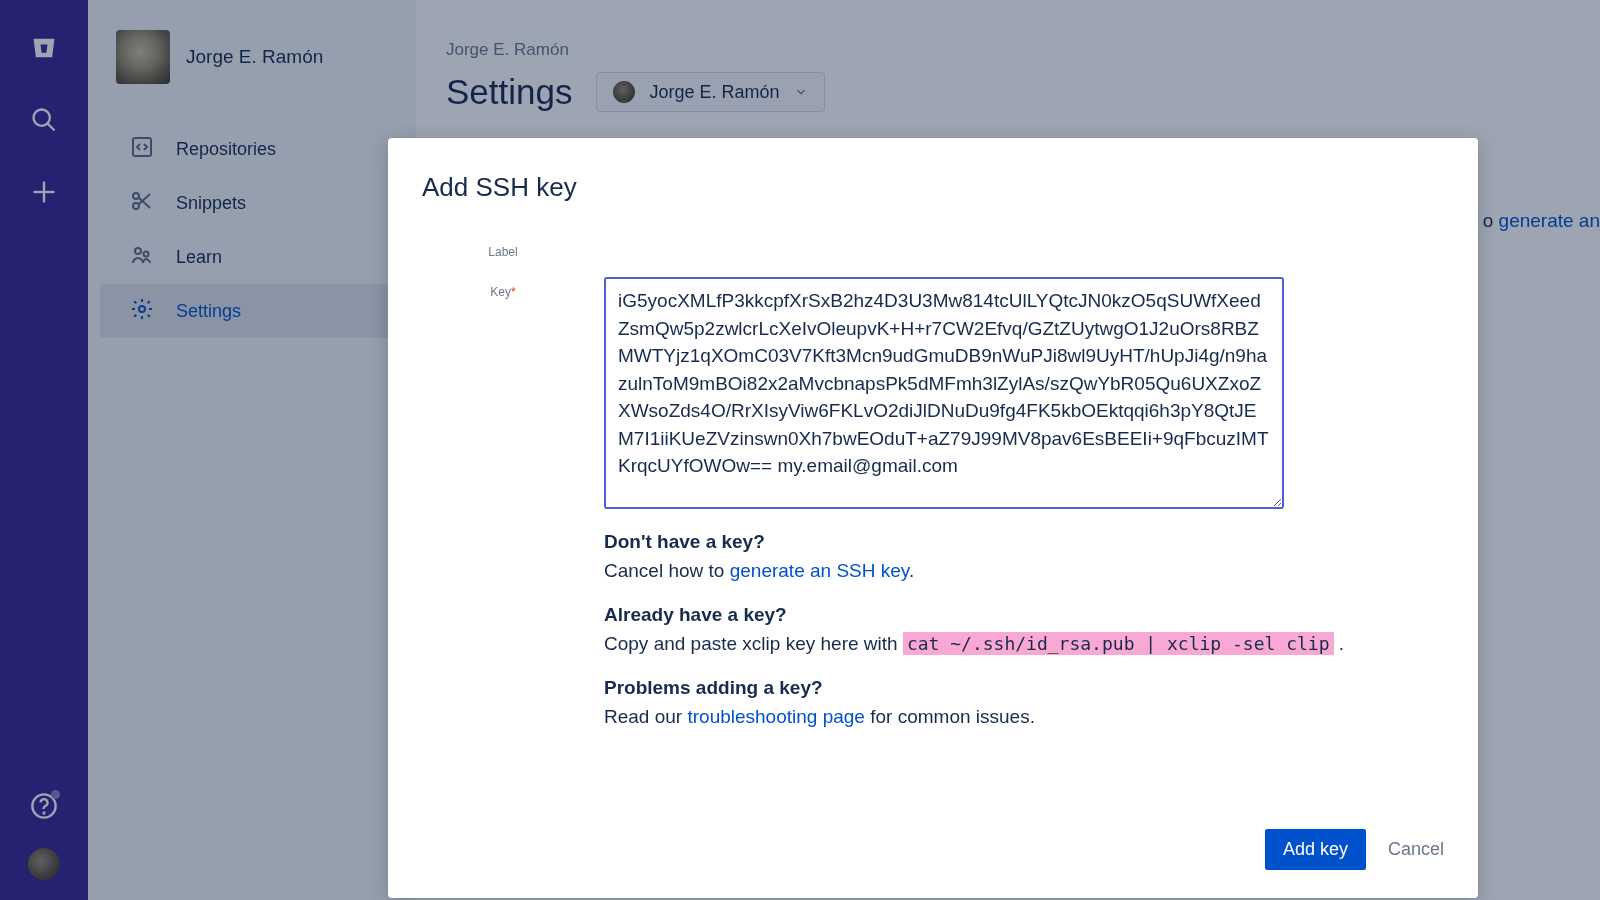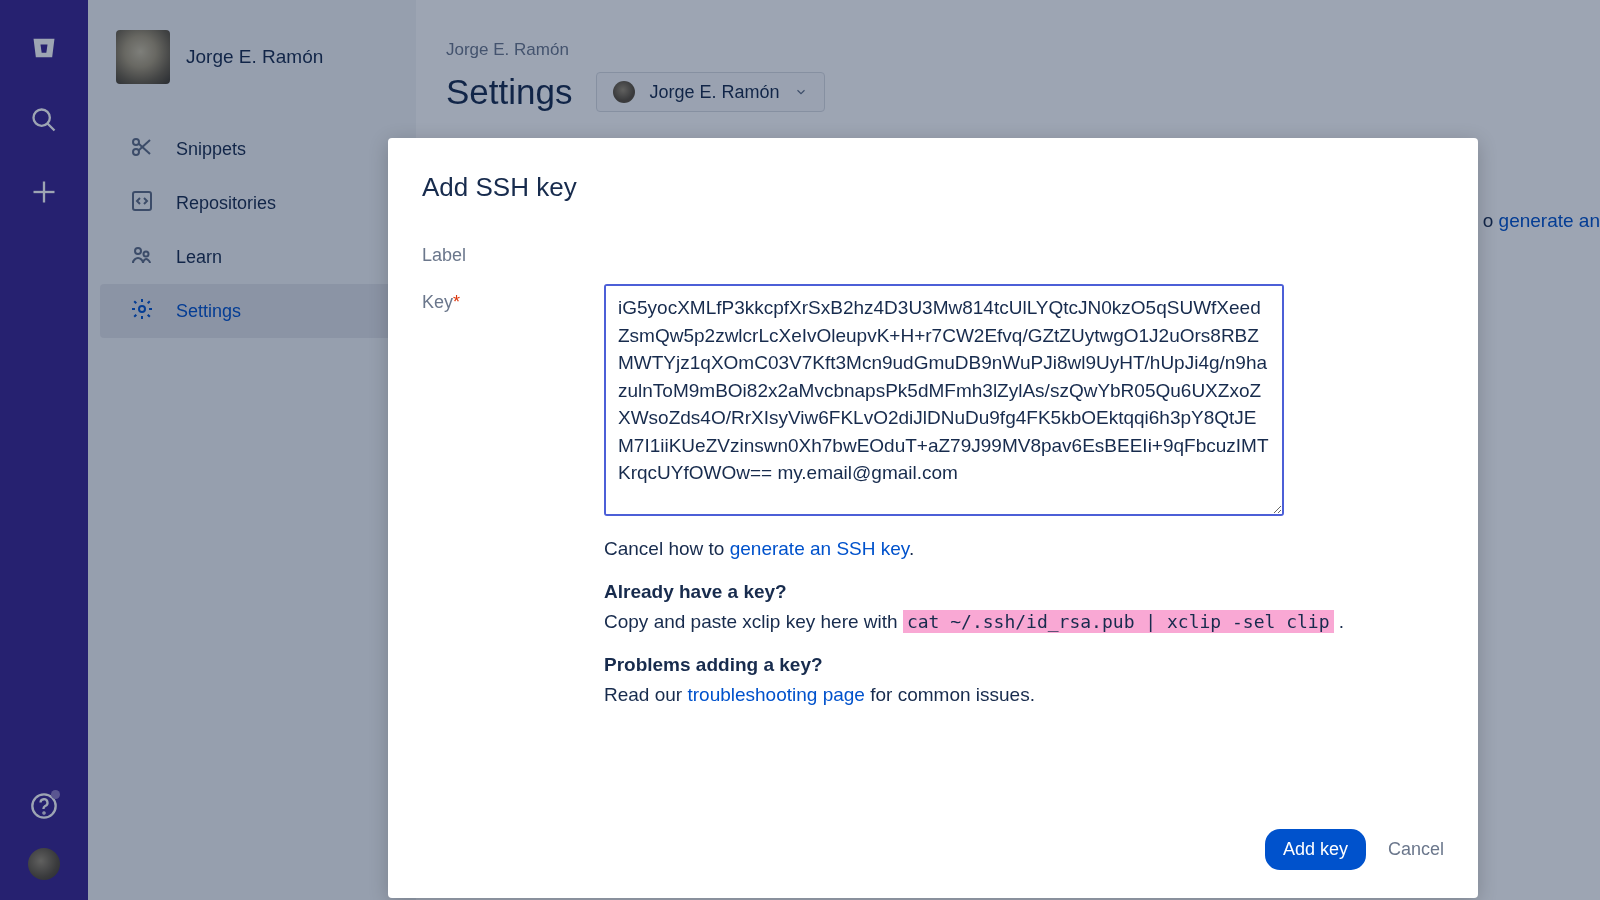--- a/index.html
+++ b/index.html
@@ -116,24 +116,24 @@
       padding: 34px 34px 30px 34px;
       box-shadow: 0 4px 20px rgba(0,0,0,0.2);
     }
     .modal-title {
       font-size: 26px; color: #172b4d; font-weight: 500;
       margin-bottom: 34px;
     }
     .form-row { display: flex; margin-bottom: 18px; }
     .form-label {
       width: 182px;
-      text-align: left;
+      text-align: center;
       padding-right: 20px;
       padding-top: 8px;
-      font-size: 18px;
+      font-size: 12px;
       color: #6b778c;
     }
     .required { color: #de350b; }
     .text-input {
       width: 680px;
       height: 41px;
       border: 1px solid #c1c7d0;
       border-radius: 3px;
       padding: 0 12px;
       font-size: 19px;
@@ -172,21 +172,21 @@
 
     .modal-actions {
       position: absolute;
       right: 34px; bottom: 28px;
       display: flex; align-items: center; gap: 22px;
     }
     .btn-primary {
       background: #0052cc;
       color: #fff;
       border: none;
-      border-radius: 15px;
+      border-radius: 2px;
       padding: 10px 18px;
       font-size: 18px;
       cursor: pointer;
     }
     .btn-link {
       background: none;
       border: none;
       font-size: 18px;
       color: #6b778c;
       cursor: pointer;
@@ -230,37 +230,37 @@
 </div>
 
 <div class="sidenav">
   <div class="sidenav-user">
     <div class="sidenav-avatar"></div>
     <div class="sidenav-username">Jorge E. Ramón</div>
   </div>
   <div class="sidenav-item">
     <span>
       <svg viewBox="0 0 24 24">
+          <rect x="3" y="3" width="18" height="18" rx="2"></rect>
+          <polyline points="10 9 7 12 10 15"></polyline>
+          <polyline points="14 9 17 12 14 15"></polyline>
+        </svg>
+    </span>
+    <span>Repositories</span>
+  </div>
+  <div class="sidenav-item">
+    <span>
+      <svg viewBox="0 0 24 24">
           <circle cx="6" cy="7" r="3"></circle>
           <circle cx="6" cy="17" r="3"></circle>
           <line x1="8.5" y1="8.5" x2="20" y2="19"></line>
           <line x1="8.5" y1="15.5" x2="20" y2="5"></line>
         </svg>
     </span>
     <span>Snippets</span>
-  </div>
-  <div class="sidenav-item">
-    <span>
-      <svg viewBox="0 0 24 24">
-          <rect x="3" y="3" width="18" height="18" rx="2"></rect>
-          <polyline points="10 9 7 12 10 15"></polyline>
-          <polyline points="14 9 17 12 14 15"></polyline>
-        </svg>
-    </span>
-    <span>Repositories</span>
   </div>
   <div class="sidenav-item">
     <span>
       <svg viewBox="0 0 24 24">
           <circle cx="8" cy="8" r="3"></circle>
           <circle cx="16" cy="11" r="2.5"></circle>
           <path d="M3 20 c0-3 3-5 5-5 s5 2 5 5"></path>
           <path d="M13 20 c0-2 2-4 3-4 s4 2 4 4"></path>
         </svg>
     </span>
@@ -305,20 +305,21 @@
 
   <div class="form-row">
     <div class="form-label">
       <span>Key</span><span class="required">*</span>
     </div>
     <textarea class="key-textarea" style="">iG5yocXMLfP3kkcpfXrSxB2hz4D3U3Mw814tcUlLYQtcJN0kzO5qSUWfXeedZsmQw5p2zwlcrLcXeIvOleupvK+H+r7CW2Efvq/GZtZUytwgO1J2uOrs8RBZMWTYjz1qXOmC03V7Kft3Mcn9udGmuDB9nWuPJi8wl9UyHT/hUpJi4g/n9hazulnToM9mBOi82x2aMvcbnapsPk5dMFmh3lZylAs/szQwYbR05Qu6UXZxoZXWsoZds4O/RrXIsyViw6FKLvO2diJlDNuDu9fg4FK5kbOEktqqi6h3pY8QtJEM7I1iiKUeZVzinswn0Xh7bwEOduT+aZ79J99MV8pav6EsBEEIi+9qFbcuzIMTKrqcUYfOWOw== my.email@gmail.com
 </textarea>
   </div>
 
   <div class="help-block">
+    <strong>Don't have a key?</strong>
     <div>
       <span>Cancel how to </span><a href="#">generate an SSH key</a><span>.</span>
     </div>
 
     <strong>Already have a key?</strong>
     <div>
       <span>Copy and paste xclip key here with </span><code>cat ~/.ssh/id_rsa.pub | xclip -sel clip</code><span> .</span>
     </div>
 
     <strong>Problems adding a key?</strong>

